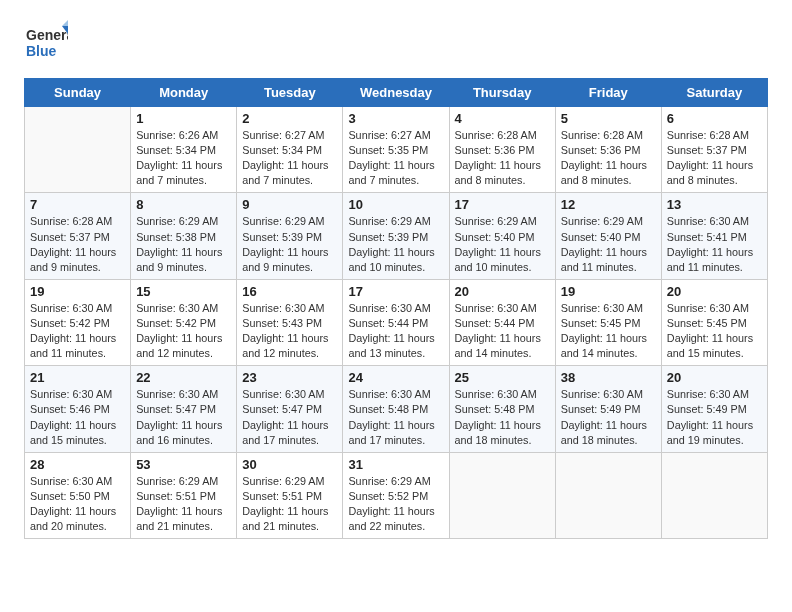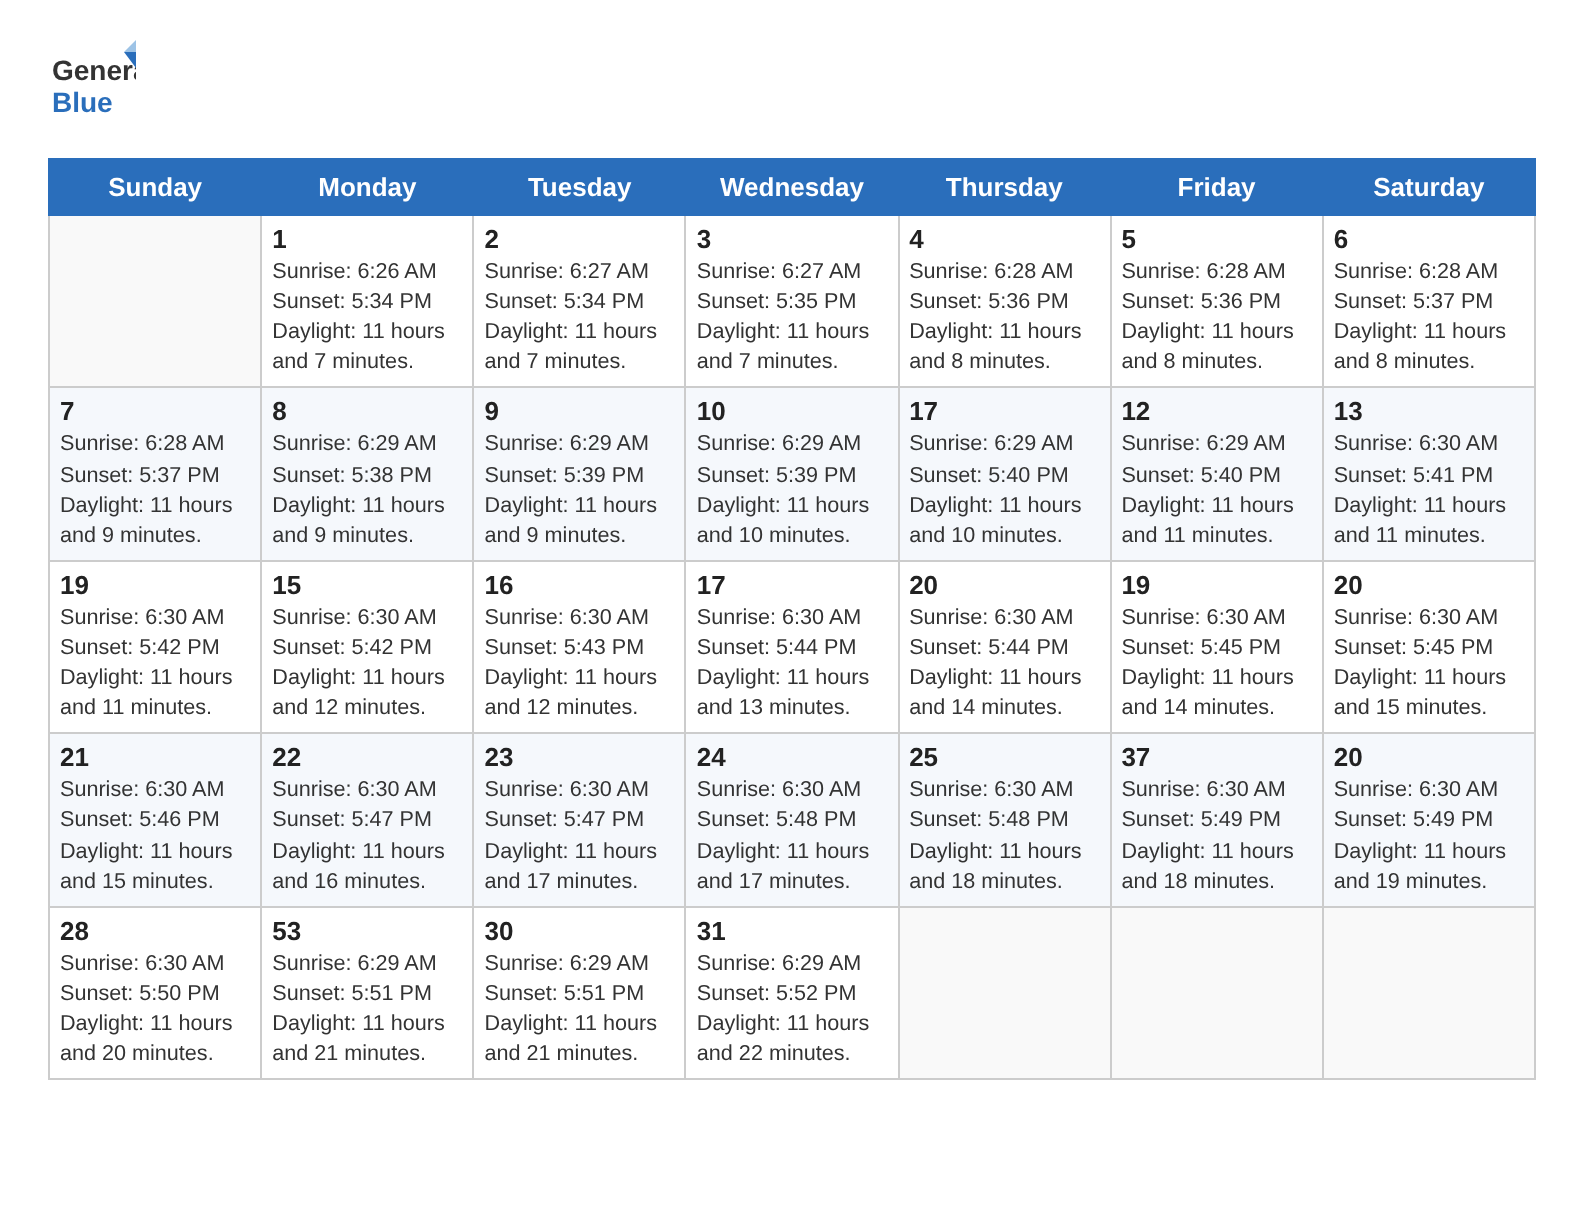--- a/index.html
+++ b/index.html
@@ -211,21 +211,21 @@
         </td>
         <td>
           <div class="day-number">24</div>
           <div class="day-info">Sunrise: 6:30 AM<br>Sunset: 5:48 PM<br>Daylight: 11 hours<br>and 17 minutes.</div>
         </td>
         <td>
           <div class="day-number">25</div>
           <div class="day-info">Sunrise: 6:30 AM<br>Sunset: 5:48 PM<br>Daylight: 11 hours<br>and 18 minutes.</div>
         </td>
         <td>
-          <div class="day-number">37</div>
+          <div class="day-number">38</div>
           <div class="day-info">Sunrise: 6:30 AM<br>Sunset: 5:49 PM<br>Daylight: 11 hours<br>and 18 minutes.</div>
         </td>
         <td>
           <div class="day-number">20</div>
           <div class="day-info">Sunrise: 6:30 AM<br>Sunset: 5:49 PM<br>Daylight: 11 hours<br>and 19 minutes.</div>
         </td>
       </tr>
       <tr>
         <td>
           <div class="day-number">28</div>

